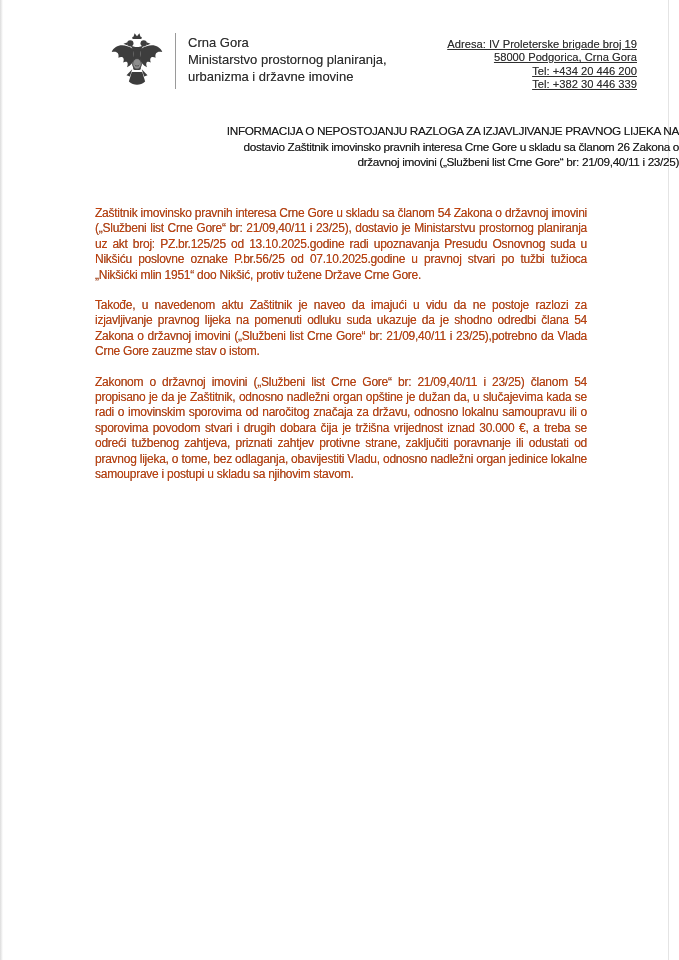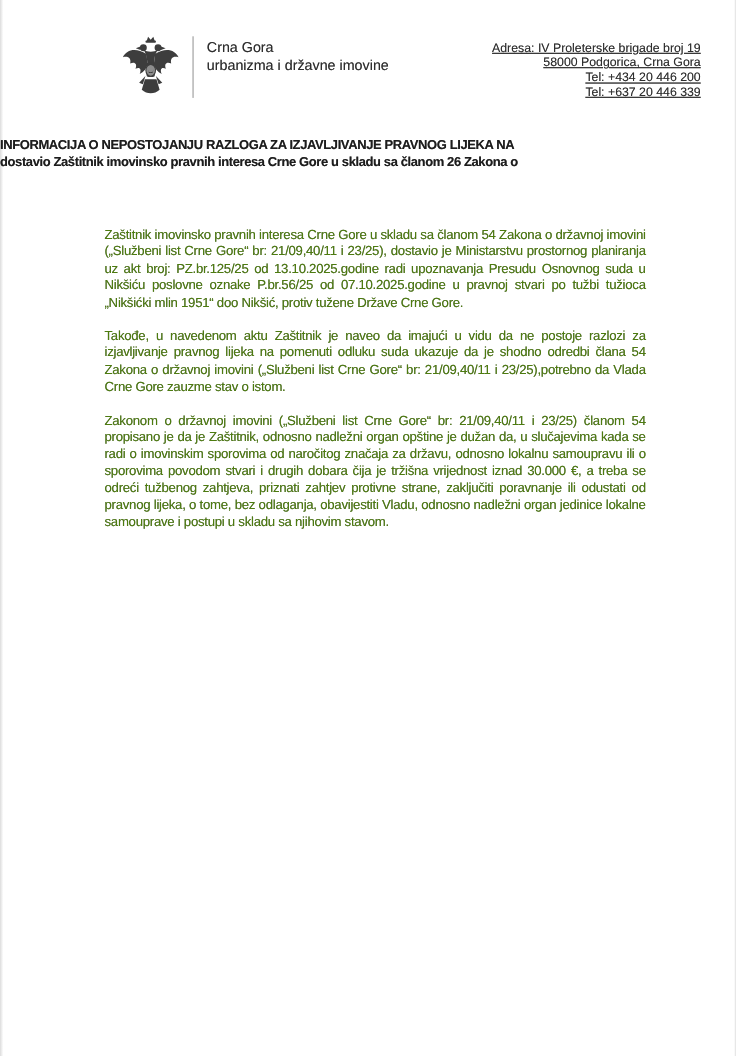--- a/index.html
+++ b/index.html
@@ -32,35 +32,35 @@
   .address{
     margin-left:auto;text-align:right;padding-top:8px;
     font-size:11.2px;line-height:13.4px;color:#2e2e2e;
     text-shadow:0 0 .5px rgba(40,40,40,.5);
     white-space:nowrap;
     text-decoration:underline;
   }
 
   .doc-title{
     position:absolute;top:124px;left:0;right:0;
-    text-align:left;
-    font-weight:700;
+    text-align:right;
+    font-weight:400;
     font-size:11.8px;line-height:15.6px;
     letter-spacing:-0.35px;
     color:#1d1d1d;
     text-shadow:0 0 .5px rgba(25,25,25,.6);
   }
   .doc-title div{white-space:nowrap;}
 
   .bodytext{
     position:absolute;top:206px;left:95px;width:492px;
     font-size:12px;line-height:15.4px;
     letter-spacing:-0.25px;
     text-align:justify;
-    color:#4d7c0f;
+    color:#c2410c;
     text-shadow:0 0 .5px rgba(25,25,25,.55);
   }
   .bodytext p{margin:0 0 15px 0;}
   .bodytext p.last{margin-top:2px;}
 </style>
 </head>
 <body>
 
 <div class="page">
 
@@ -93,33 +93,35 @@
           <path d="M24.5 44 L35.5 44 L38.5 54 C33.5 58.5 26.5 58.5 21.5 54 z"></path>
         </g>
 
         <ellipse cx="30" cy="35.5" rx="4.6" ry="5.6" fill="#8d8d8d" stroke="#3d3d3d" stroke-width="1"></ellipse>
         <path d="M27.3 34.5 a2.7 2.9 0 0 0 5.4 0 l-1 3.5 h-3.4 z" fill="#3d3d3d"></path>
       </svg>
     </div>
     <div class="lh-divider"></div>
     <div class="org">
       <div>Crna Gora</div>
+      <div>Ministarstvo prostornog planiranja,</div>
       <div>urbanizma i državne imovine</div>
     </div>
     <div class="address">
       <div>Adresa: IV Proleterske brigade broj 19</div>
       <div>58000 Podgorica, Crna Gora</div>
       <div>Tel: +434 20 446 200</div>
-      <div>Tel: +637 20 446 339</div>
+      <div>Tel: +382 30 446 339</div>
     </div>
   </header>
 
   <div class="doc-title">
     <div>INFORMACIJA O  NEPOSTOJANJU RAZLOGA ZA IZJAVLJIVANJE PRAVNOG LIJEKA NA</div>
     <div>dostavio Zaštitnik imovinsko pravnih interesa Crne Gore u skladu sa članom 26 Zakona o</div>
+    <div>državnoj imovini („Službeni list Crne Gore“ br: 21/09,40/11 i 23/25)</div>
   </div>
 
   <div class="bodytext">
     <p>Zaštitnik imovinsko pravnih interesa Crne Gore u skladu sa članom 54 Zakona o državnoj imovini („Službeni list Crne Gore“ br: 21/09,40/11 i 23/25), dostavio je Ministarstvu prostornog planiranja uz akt broj: PZ.br.125/25 od 13.10.2025.godine radi upoznavanja Presudu Osnovnog suda u Nikšiću poslovne oznake P.br.56/25 od 07.10.2025.godine u pravnoj stvari po tužbi tužioca „Nikšićki mlin 1951“ doo Nikšić, protiv tužene Države Crne Gore.</p>
     <p>Takođe, u navedenom aktu Zaštitnik je naveo da imajući u vidu da ne postoje razlozi za izjavljivanje pravnog lijeka na pomenuti odluku suda ukazuje da je shodno odredbi člana 54 Zakona o državnoj imovini („Službeni list Crne Gore“ br: 21/09,40/11 i 23/25),potrebno da Vlada Crne Gore zauzme stav o istom.</p>
     <p>Zakonom o državnoj imovini („Službeni list Crne Gore“ br: 21/09,40/11 i 23/25) članom 54 propisano je da je Zaštitnik, odnosno nadležni organ opštine je dužan da, u slučajevima kada se radi o imovinskim sporovima od naročitog značaja za državu, odnosno lokalnu samoupravu ili o sporovima povodom stvari i drugih dobara čija je tržišna vrijednost iznad 30.000 €, a treba se odreći tužbenog zahtjeva, priznati zahtjev protivne strane, zaključiti poravnanje ili odustati od pravnog lijeka, o tome, bez odlaganja, obavijestiti Vladu, odnosno nadležni organ jedinice lokalne samouprave i postupi u skladu sa njihovim stavom.</p>
   </div>
 
 </div>
 

